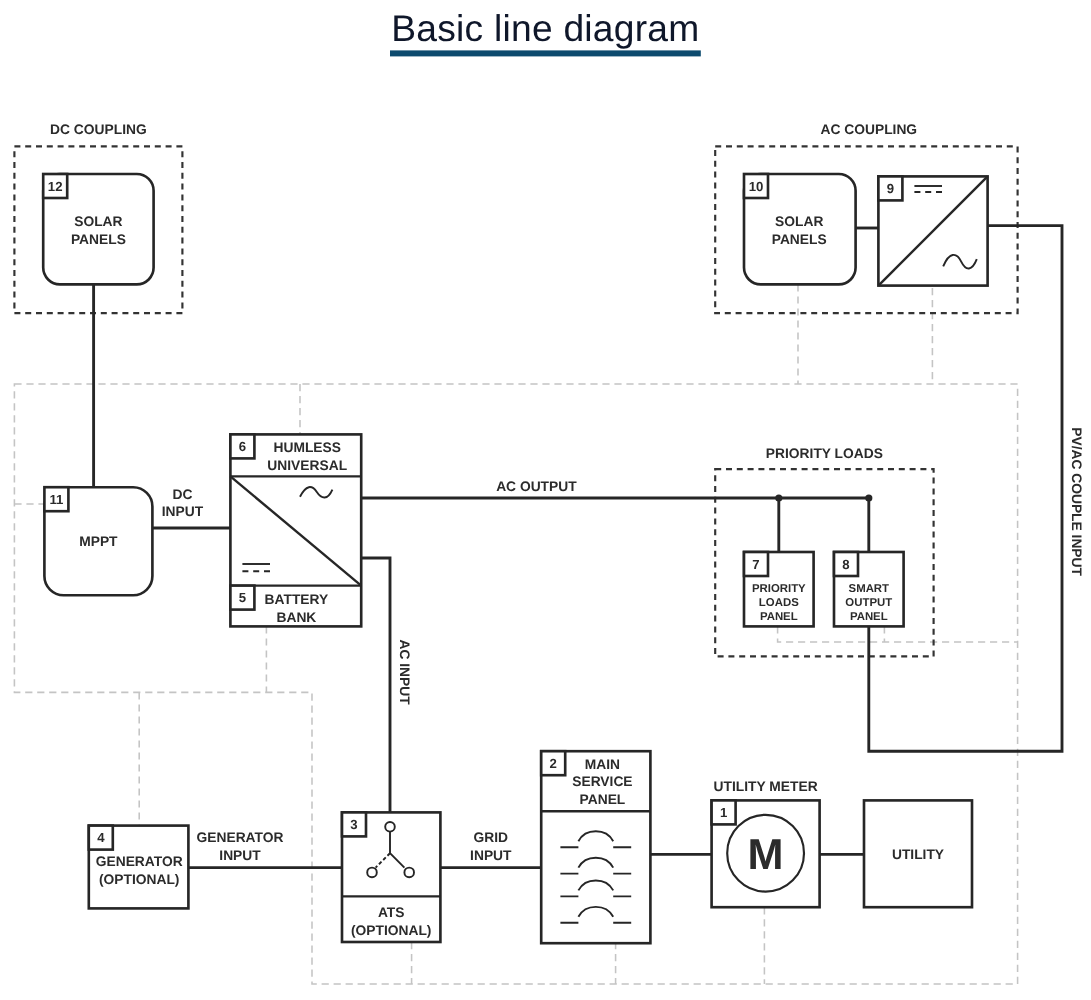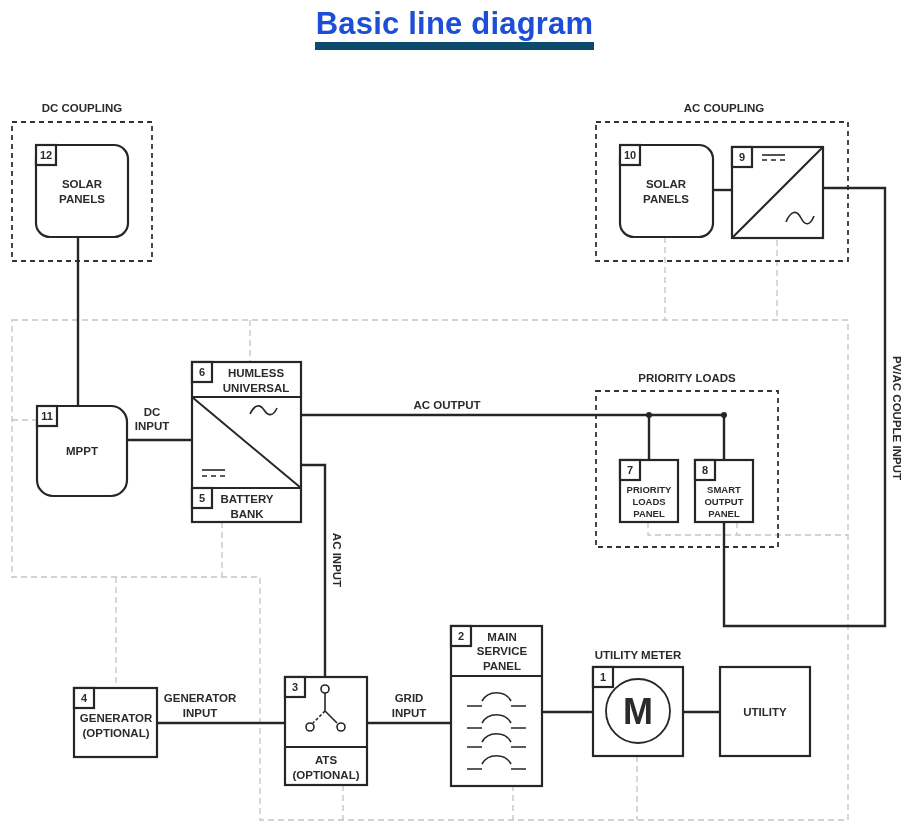--- a/index.html
+++ b/index.html
@@ -1,19 +1,19 @@
 <!DOCTYPE html>
 <html><head>
 <meta charset="utf-8">
 <style>
   html, body { margin: 0; padding: 0; background: #ffffff; }
   body { width: 909px; height: 833px; overflow: hidden; font-family: "Liberation Sans", sans-serif; }
   #stage { position: absolute; left: 0; top: 0; width: 909px; height: 833px; }
   .title { position: absolute; left: 0; width: 909px; top: 6px; text-align: center; }
-  .title span { font-family: "Liberation Sans", sans-serif; font-weight: bold; font-size: 31px; color: #1d4ed8; letter-spacing: 0.2px; display: inline-block; padding: 0 1px; line-height: 36px; border-bottom: 8px solid #0c4a6e; }
+  .title span { font-family: "Liberation Sans", sans-serif; font-weight: normal; font-size: 31px; color: #0f172a; letter-spacing: 0.2px; display: inline-block; padding: 0 1px; line-height: 36px; border-bottom: 5px solid #0c4a6e; }
   svg text { font-family: "Liberation Sans", sans-serif; font-weight: bold; fill: #2b2b2b; }
   .lbl { font-size: 11.5px; }
   .num { font-size: 11px; }
   .big { font-size: 36px; }
   .wire { stroke: #262626; stroke-width: 2.4; fill: none; }
   .box { stroke: #262626; stroke-width: 2.2; fill: #ffffff; }
   .dash-dark { stroke: #333333; stroke-width: 1.8; stroke-dasharray: 5 4; fill: none; }
   .dash-light { stroke: #c4c4c4; stroke-width: 1.3; stroke-dasharray: 6 4; fill: none; }
   .thin { stroke: #262626; stroke-width: 1.6; fill: none; }
 </style>

